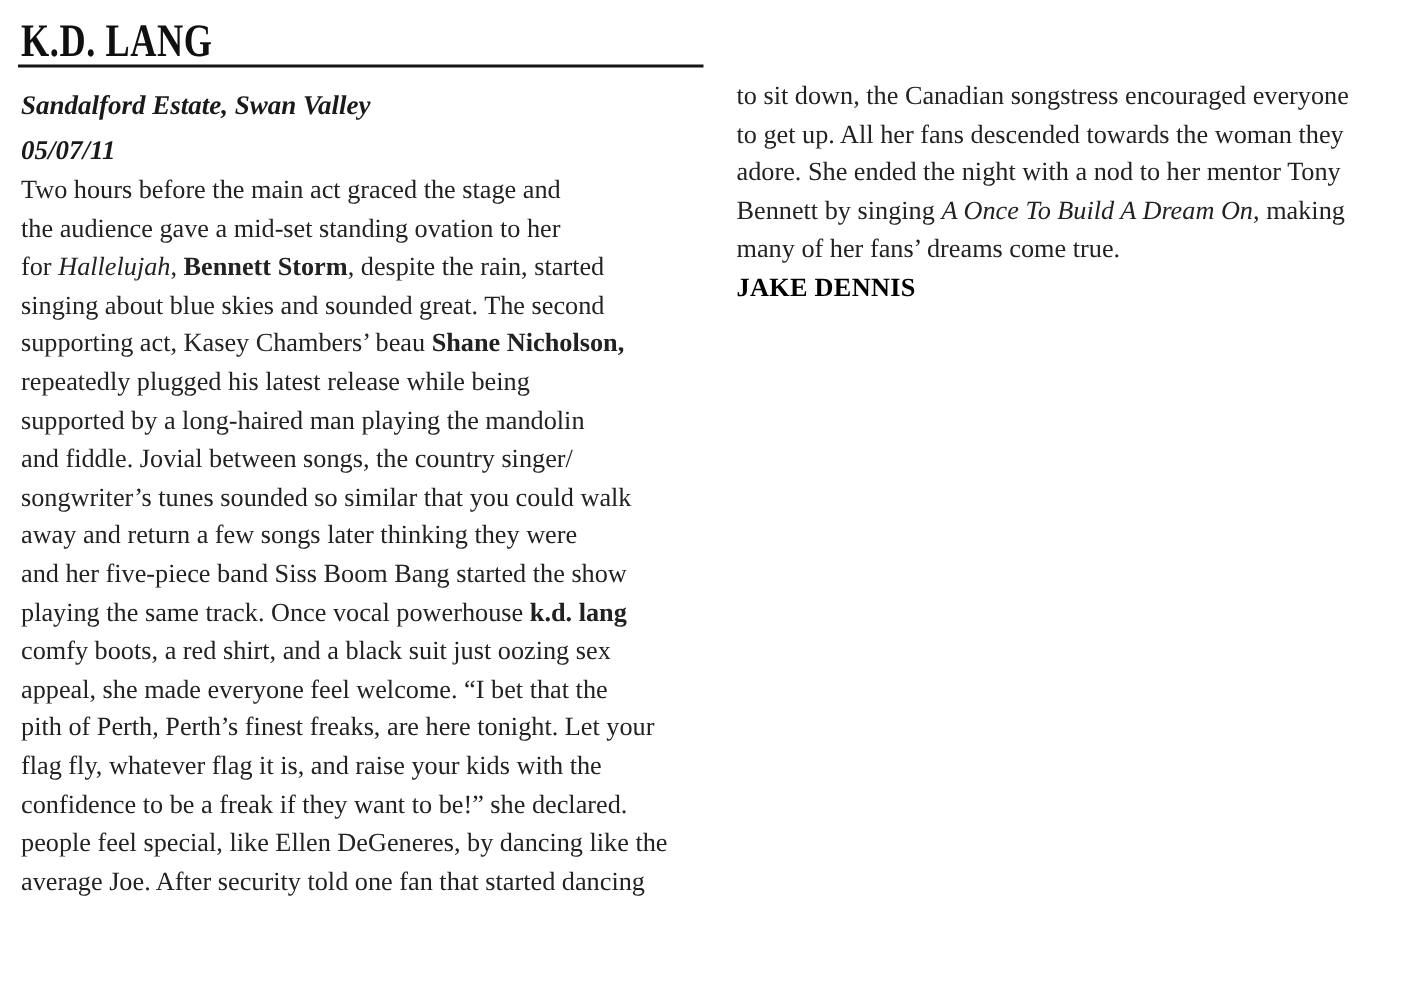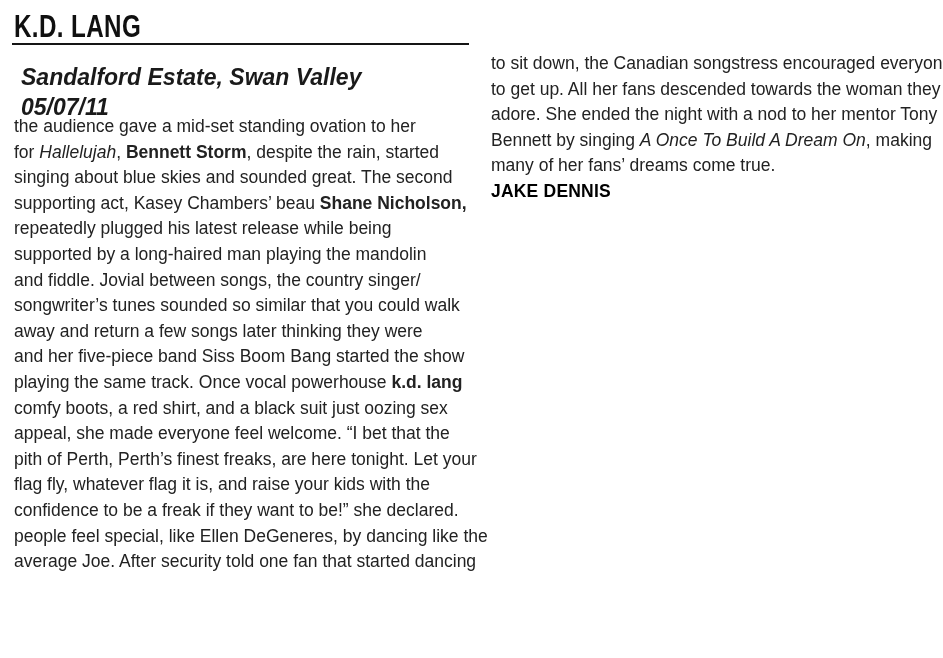--- a/index.html
+++ b/index.html
@@ -5,21 +5,21 @@
   html, body {
     margin: 0;
     padding: 0;
     background: #ffffff;
   }
   .page {
     position: relative;
     width: 943px;
     height: 658px;
     background: #ffffff;
-    font-family: Liberation Sans, sans-serif;
+    font-family: Liberation Serif, serif;
     color: #1e1e1e;
     overflow: hidden;
   }
   .article-title {
     position: absolute;
     left: 14px;
     top: 9px;
     margin: 0;
     font-size: 31px;
     line-height: 36px;
@@ -37,22 +37,22 @@
     position: absolute;
     left: 12px;
     top: 43px;
     width: 457px;
     height: 2.4px;
     background: #151515;
   }
   .subhead {
     position: absolute;
     left: 14px;
-    margin: 7px;
-    font-size: 23px;
+    margin: 0;
+    font-size: 18px;
     line-height: 26px;
     font-weight: bold;
     font-style: italic;
     white-space: nowrap;
     color: #1a1a1a;
   }
   .subhead.venue { top: 57px; }
   .subhead.date  { top: 87px; }
   .bodytext {
     position: absolute;
@@ -82,20 +82,21 @@
 <div class="page">
 
   <h1 class="article-title"><span class="condensed">K.D. LANG</span></h1>
 
   <div class="title-rule"></div>
 
   <p class="subhead venue">Sandalford Estate, Swan Valley</p>
   <p class="subhead date">05/07/11</p>
 
   <div class="bodytext left-col">
+      <div class="line"><span class="">Two hours before the main act graced the stage and</span></div>
       <div class="line"><span class="">the audience gave a mid-set standing ovation to her</span></div>
       <div class="line"><span class="">for </span><span class="i">Hallelujah</span><span class="">, </span><span class="b">Bennett Storm</span><span class="">, despite the rain, started</span></div>
       <div class="line"><span class="">singing about blue skies and sounded great. The second</span></div>
       <div class="line"><span class="">supporting act, Kasey Chambers’ beau </span><span class="b">Shane Nicholson,</span></div>
       <div class="line"><span class="">repeatedly plugged his latest release while being</span></div>
       <div class="line"><span class="">supported by a long-haired man playing the mandolin</span></div>
       <div class="line"><span class="">and fiddle. Jovial between songs, the country singer/</span></div>
       <div class="line"><span class="">songwriter’s tunes sounded so similar that you could walk</span></div>
       <div class="line"><span class="">away and return a few songs later thinking they were</span></div>
       <div class="line"><span class="">and her five-piece band Siss Boom Bang started the show</span></div>

